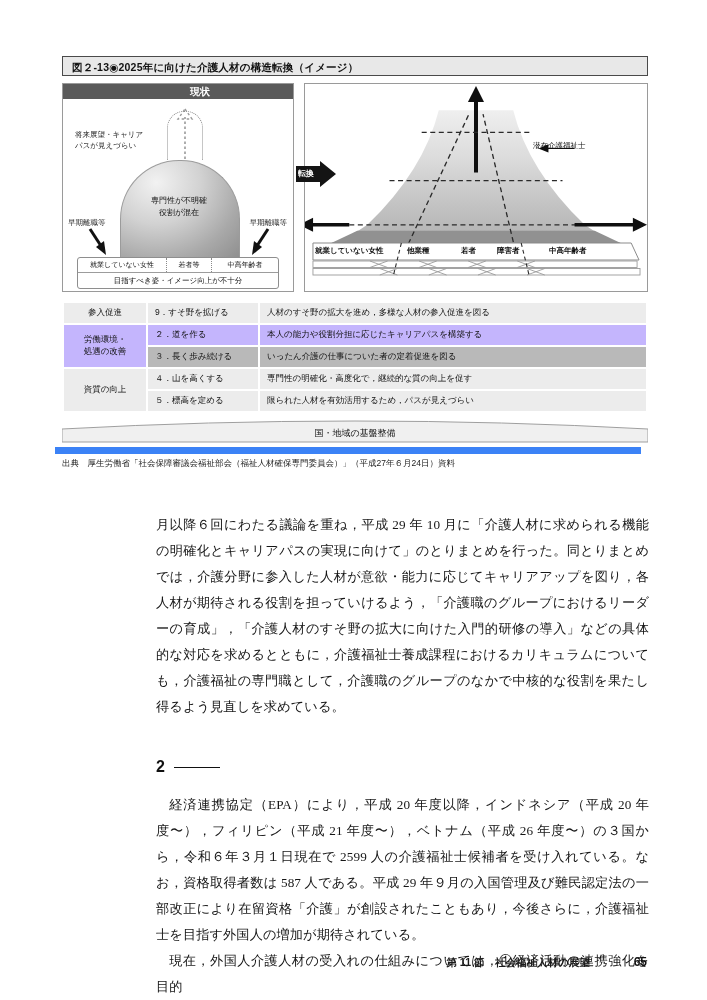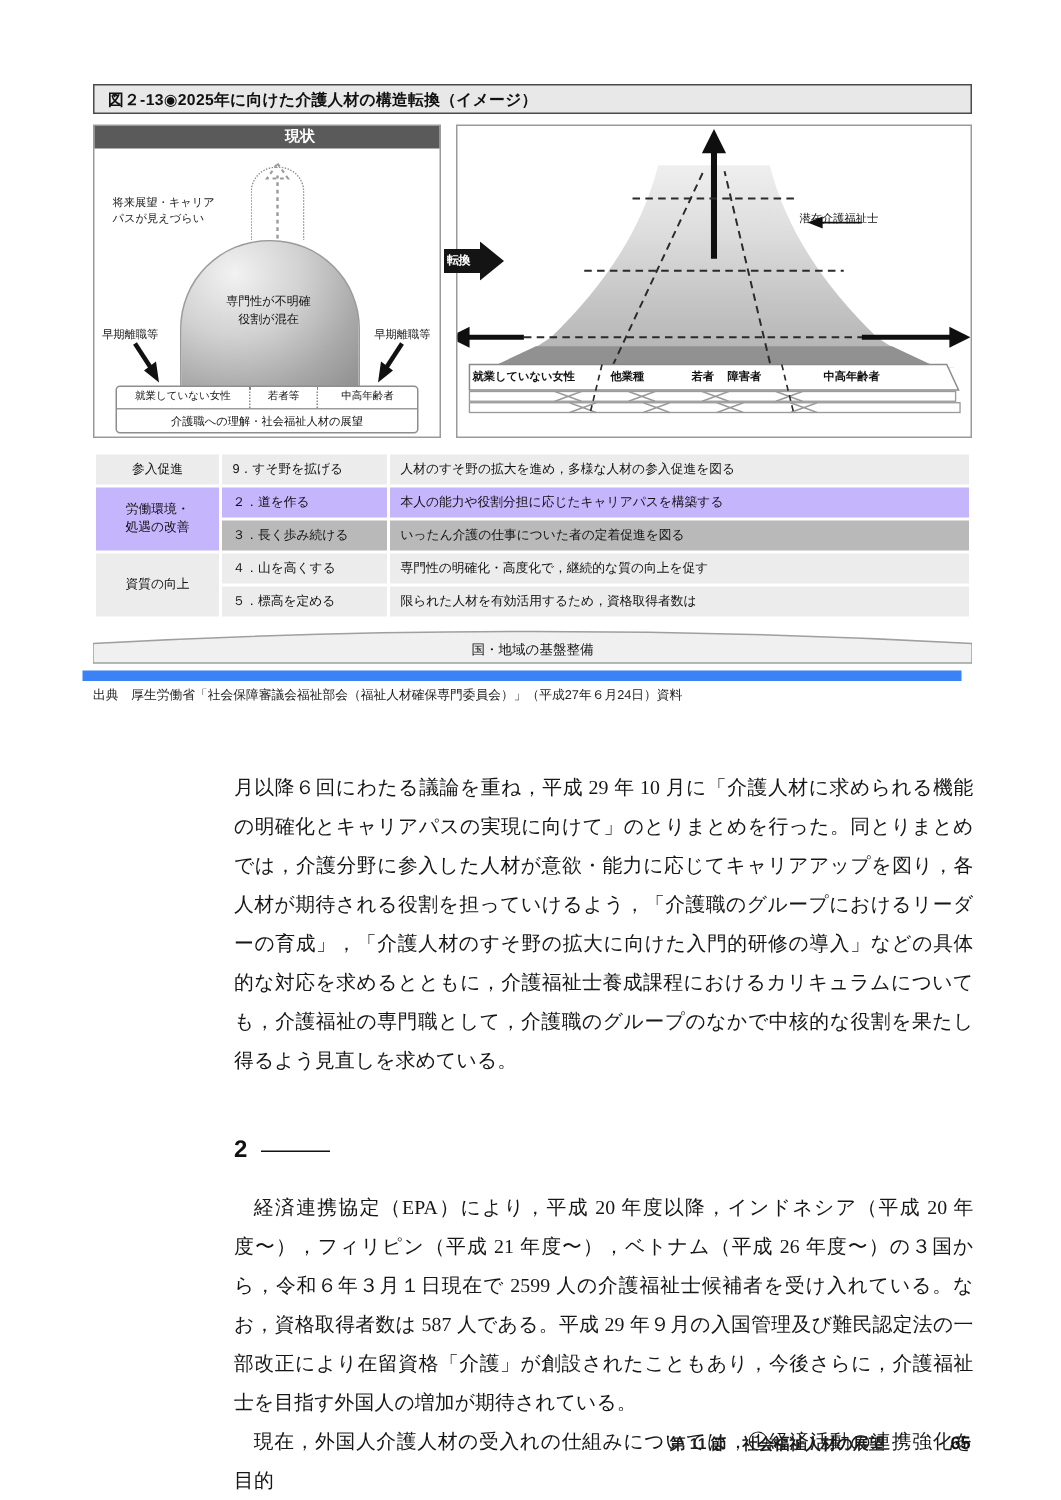--- a/index.html
+++ b/index.html
@@ -375,21 +375,21 @@
             <path d="M23 2 L10 22" stroke="#111" stroke-width="3" fill="none"></path>
             <path d="M7 28 L17 20 L9 14 Z" fill="#111"></path>
           </svg>
 
           <div class="base-box">
             <div class="base-row1">
               <div class="bseg-a">就業していない女性</div>
               <div class="bseg-b">若者等</div>
               <div class="bseg-c">中高年齢者</div>
             </div>
-            <div class="base-row2">介護職への理解・社会福祉人材の展望</div>
+            <div class="base-row2">目指すべき姿・イメージ向上が不十分</div>
           </div>
 
         </div>
       </div>
 
       <svg class="conv-arrow" viewBox="0 0 40 26">
         <path d="M0 5 L24 5 L24 0 L40 13 L24 26 L24 21 L0 21 Z" fill="#141414"></path>
       </svg>
       <div class="conv-label">転換</div>
 
@@ -456,21 +456,21 @@
                 <path d="M220 27.5 L238 34 M238 27.5 L220 34"></path>
               </g>
 
               <line x1="92" y1="2" x2="84" y2="34" stroke="#2a2a2a" stroke-width="1.1" stroke-dasharray="4,3"></line>
               <line x1="214" y1="2" x2="222" y2="34" stroke="#2a2a2a" stroke-width="1.1" stroke-dasharray="4,3"></line>
             </svg>
             <div class="rbase-labels">
               <span style="left:4px;">就業していない女性</span>
               <span style="left:96px;">他業種</span>
               <span style="left:150px;">若者</span>
-              <span style="left:174px;">障害者</span>
+              <span style="left:186px;">障害者</span>
               <span style="left:238px;">中高年齢者</span>
             </div>
           </div>
 
         </div>
       </div>
     </div>
 
     <table class="measures">
       <tbody>
@@ -491,21 +491,21 @@
           <td class="step tone-dark">３．長く歩み続ける</td>
           <td class="desc tone-dark">いったん介護の仕事についた者の定着促進を図る</td>
         </tr>
         <tr>
           <td class="cat tone-light" rowspan="2">資質の向上</td>
           <td class="step tone-light">４．山を高くする</td>
           <td class="desc tone-light">専門性の明確化・高度化で，継続的な質の向上を促す</td>
         </tr>
         <tr>
           <td class="step tone-light">５．標高を定める</td>
-          <td class="desc tone-light">限られた人材を有効活用するため，資格取得者数は</td>
+          <td class="desc tone-light">限られた人材を有効活用するため，パスが見えづらい</td>
         </tr>
       </tbody>
     </table>
 
     <div class="foundation">
       <svg width="586" height="28" viewBox="0 0 586 28" preserveAspectRatio="none">
         <path d="M0 27 L0 14 Q293 -2 586 14 L586 27 Z" fill="#f0f0f0" stroke="#9f9f9f" stroke-width="1"></path>
       </svg>
       <div class="found-text">国・地域の基盤整備</div>
     </div>

